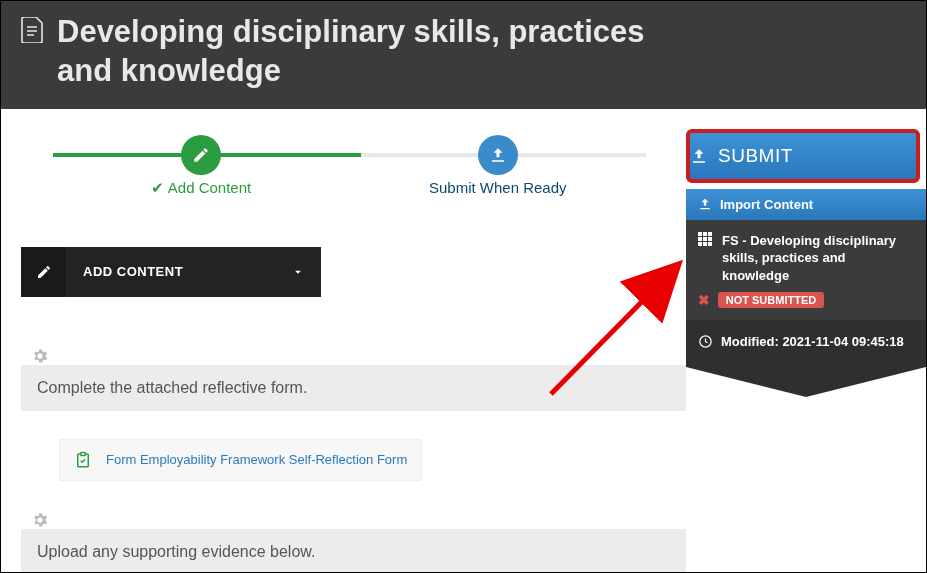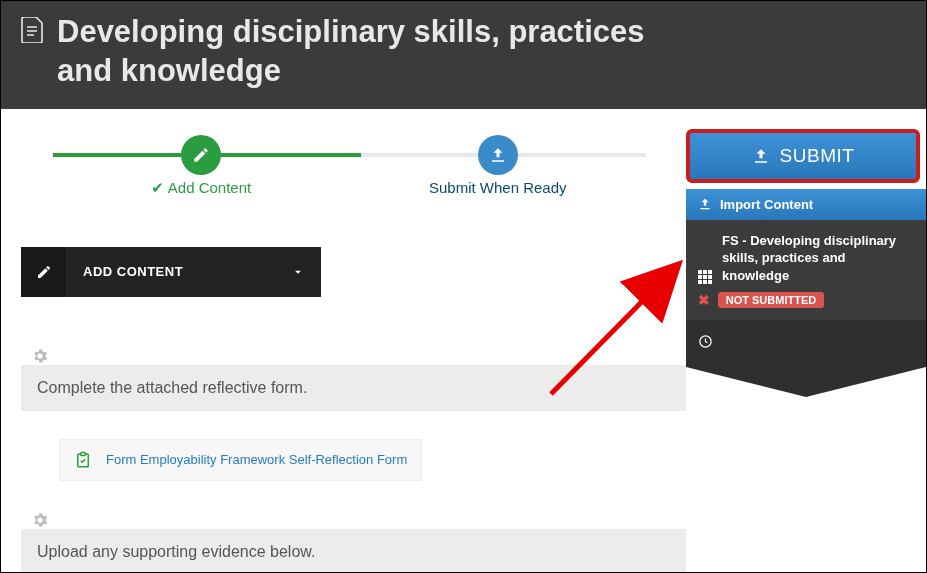--- a/index.html
+++ b/index.html
@@ -30,26 +30,26 @@
   .add-content-btn .chev-slot { width: 46px; display: flex; justify-content: center; align-items: center; }
   
   .section { display: flex; align-items: stretch; margin-top: 38px; padding-left: 8px; flex-direction: column; }
   .section .gear-col { width: 38px; display: flex; justify-content: center; padding-top: 12px; color: #bbb; flex-shrink: 0; }
   .section .text-bar { flex: 1; background: #ececec; padding: 14px 16px; font-size: 16px; color: #555; margin-right: 0; }
   
   .form-link-row { display: flex; align-items: center; margin: 28px 0 0 46px; background: #f7f7f7; border: 1px solid #eee; padding: 10px 14px; width: fit-content; gap: 14px; }
   .form-link-row .form-text { color: #2a7bbd; font-size: 13px; cursor: pointer; }
   .form-link-row svg { color: #2b9c3f; }
   
-  .submit-btn { border: 4px solid #c91e1e; border-radius: 6px; background: linear-gradient(#3d92d6, #2a77bb); color: #fff; height: 54px; display: flex; align-items: center; justify-content: center; gap: 10px; font-size: 19px; font-weight: 400; cursor: pointer; margin: 20px 6px 0 0; letter-spacing: 0.5px; }
+  .submit-btn { border: 4px solid #c91e1e; border-radius: 6px; background: linear-gradient(#3d92d6, #2a77bb); color: #fff; height: 54px; display: flex; align-items: center; justify-content: flex-start; gap: 10px; font-size: 19px; font-weight: 400; cursor: pointer; margin: 20px 6px 0 0; letter-spacing: 0.5px; }
   
   .import-bar { background: linear-gradient(#3d92d6, #2a77bb); color: #fff; padding: 8px 12px; display: flex; align-items: center; gap: 8px; font-size: 13px; font-weight: 600; margin-top: 6px; cursor: pointer; text-align: right; }
   
   .info-box { background: #3b3b3b; color: #fff; padding: 12px 12px; font-size: 13px; }
-  .info-box .row1 { display: flex; align-items: flex-end; gap: 10px; font-weight: 600; line-height: 1.35; }
+  .info-box .row1 { display: flex; align-items: flex-start; gap: 10px; font-weight: 600; line-height: 1.35; }
   .info-box .row2 { display: flex; align-items: center; gap: 8px; margin-top: 8px; }
   .badge { background: #d9534f; color: #fff; border-radius: 3px; padding: 2px 8px; font-size: 11px; font-weight: 700; }
   .x-icon { color: #d9534f; font-weight: bold; font-size: 14px; }
   
   .mod-box { background: #2f2f2f; color: #fff; padding: 14px 12px 18px 12px; font-size: 13px; font-weight: 600; display: flex; align-items: center; gap: 8px; }
   .tail { width: 100%; height: 0; border-left: 120px solid transparent; border-right: 120px solid transparent; border-top: 30px solid #2f2f2f; }
   
   .arrow-annot { position: absolute; pointer-events: none; }
   
   .grid-icon { display: inline-grid; grid-template-columns: repeat(3, 4px); grid-template-rows: repeat(3, 4px); gap: 1px; flex-shrink: 0; }
@@ -176,16 +176,17 @@
         <span class="x-icon">✖</span>
         <span class="badge">NOT SUBMITTED</span>
       </div>
     </div>
 
     <div class="mod-box">
       <svg width="15" height="15" viewBox="0 0 24 24" fill="none" stroke="#fff" stroke-width="2">
           <circle cx="12" cy="12" r="9"></circle>
           <path d="M12 7v5l3 2"></path>
         </svg>
+      <span><span>Modified:</span> <span>2021-11-04 09:45:18</span></span>
     </div>
     <div class="tail"></div>
   </div>
 </div>
 
 </body></html>

